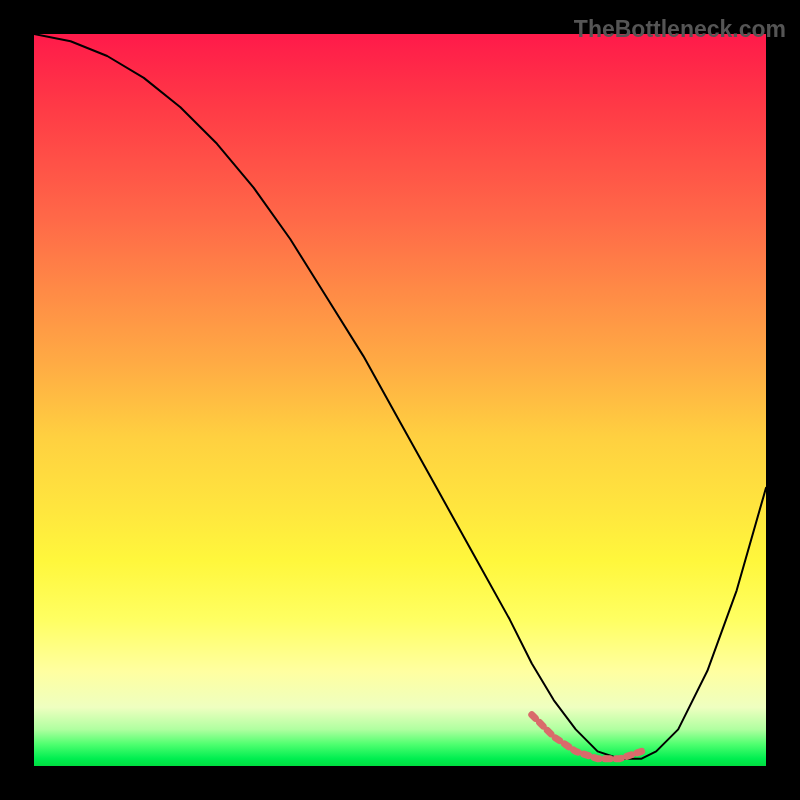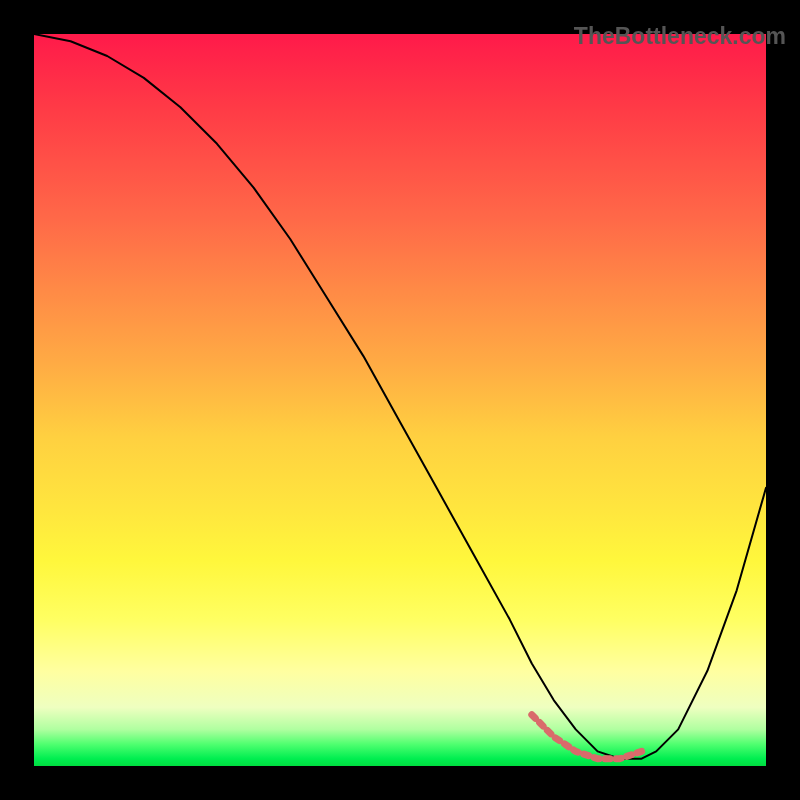--- a/index.html
+++ b/index.html
@@ -6,21 +6,21 @@
   body {
     width: 800px;
     height: 800px;
     background: #000;
     position: relative;
     font-family: Arial, sans-serif;
     overflow: hidden;
   }
   .watermark {
     position: absolute;
-    top: 23px;
+    top: 16px;
     right: 14px;
     color: #555;
     font-size: 23px;
     font-weight: bold;
     z-index: 10;
     text-align: right;
   }
   .plot-area {
     position: absolute;
     left: 34px;

